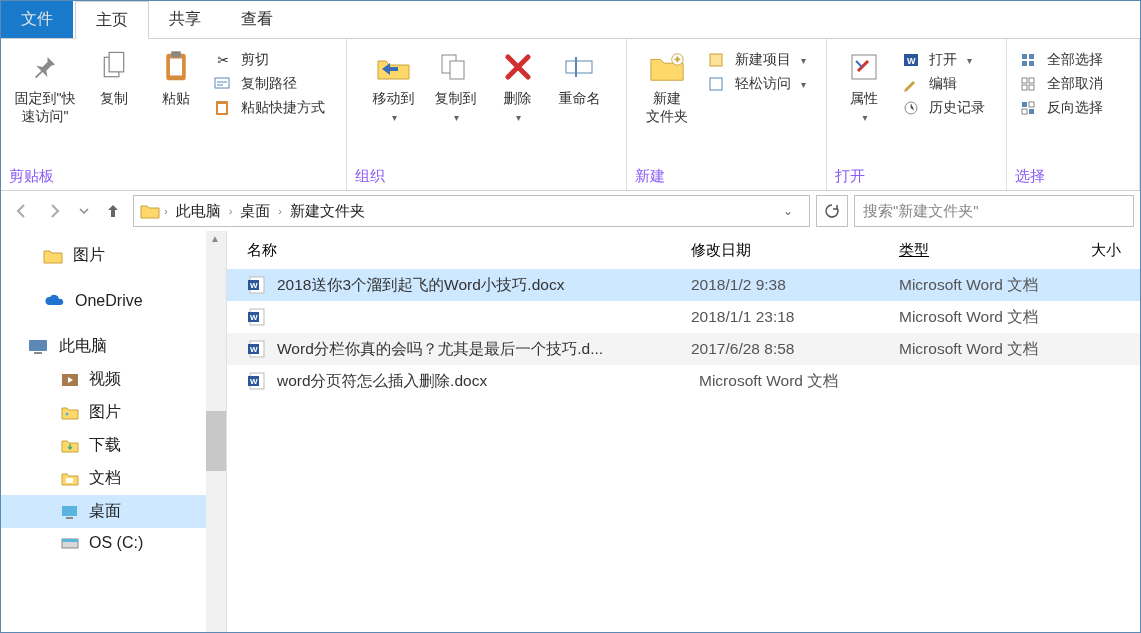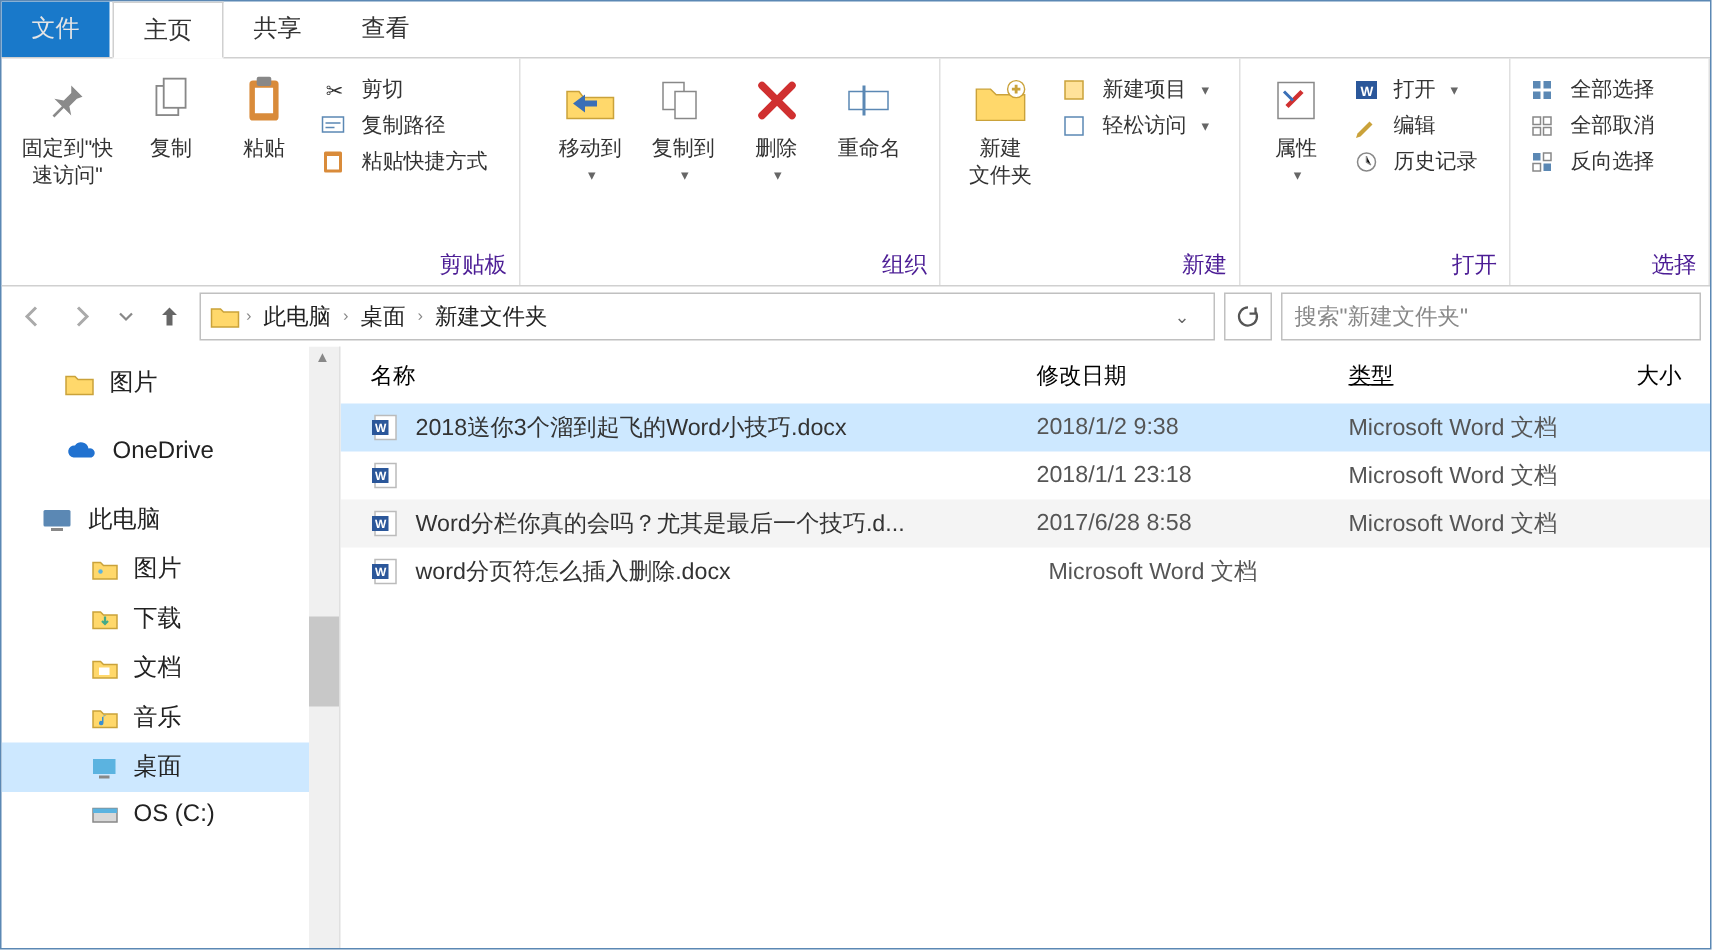--- a/index.html
+++ b/index.html
@@ -4,21 +4,21 @@
 <style>
 * { box-sizing: border-box; margin: 0; padding: 0; font-family: "Microsoft YaHei", "Segoe UI", sans-serif; }
 body { width: 1141px; height: 633px; border: 1px solid #5b88b4; background: #fff; overflow: hidden; font-size: 14px; color: #333; }
 .tabs { display: flex; height: 38px; border-bottom: 1px solid #d0d0d0; }
 .tab { padding: 8px 20px; font-size: 16px; cursor: default; }
 .tab.active-file { background: #1979ca; color: #e5e5e5; }
 .tab.active-home { border: 1px solid #d0d0d0; border-bottom: 1px solid #fff; margin-bottom: -1px; margin-left: 2px; background:#fff;}
 .ribbon { display: flex; height: 152px; border-bottom: 1px solid #d0d0d0; }
 .group { display: flex; flex-direction: column; border-right: 1px solid #e0e0e0; padding: 2px 8px; }
 .group-body { flex: 1; display: flex; align-items: flex-start; gap: 4px; padding-top: 4px;}
-.group-label { text-align: right; font-size: 15px; color: #4c1d95; padding: 4px 0 2px; margin-top: 32px; }
+.group-label { text-align: left; font-size: 15px; color: #8b5cf6; padding: 4px 0 2px; margin-top: 32px; }
 .rbtn-large { display: flex; flex-direction: column; align-items: center; justify-content: flex-start; width: 58px; text-align:center; padding: 4px 2px; font-size: 14px; line-height: 1.3; cursor: default; gap:4px;}
 .rbtn-large .ico { width: 36px; height: 36px; display:flex; align-items:center; justify-content:center;}
 .rbtn-small-list { display:flex; flex-direction:column; gap:2px; padding-top:4px;}
 .rbtn-small { display:flex; align-items:center; gap:8px; padding: 2px 4px; font-size:14px; white-space:nowrap; cursor:default;}
 .rbtn-small .ico-s { width:20px; height:18px; display:flex; align-items:center; justify-content:center;}
 .addr-row { display:flex; align-items:center; height: 40px; padding: 4px 6px; gap: 6px; }
 .nav-btn { width:28px; height:28px; color:#888; display:flex; align-items:center; justify-content:center; cursor:default;}
 .addr-box { flex:1; height:32px; border:1px solid #c0c0c0; display:flex; align-items:center; padding:0 6px; gap:2px;}
 .crumb { display:flex; align-items:center; gap:2px; font-size:15px; color:#222; padding:2px 4px;}
 .crumb-sep { color:#888; font-size:11px; padding:0 2px;}
@@ -350,45 +350,45 @@
     <div style="height:14px"></div>
     <div class="tree-item" style="padding-left:26px">
         <svg width="22" height="18" viewBox="0 0 22 18">
           <rect x="2" y="2" width="18" height="11" fill="#5b88b4" rx="1"></rect>
           <rect x="7" y="14" width="8" height="2" fill="#888"></rect>
         </svg>
         <span>此电脑</span>
       </div>
     <div class="tree-item l2">
         <svg width="18" height="16">
+          <rect x="1" y="2" width="16" height="12" fill="#a77b4d"></rect>
+          <path d="M7 5v6l5-3z" fill="#fff"></path>
+        </svg>
+        <span>视频</span>
+      </div>
+    <div class="tree-item l2">
+        <svg width="18" height="16">
           <path d="M1 3h5l2 2h9v9H1z" fill="#ffd86b" stroke="#caa23a"></path>
           <circle cx="6" cy="9" r="1.5" fill="#5bb3e0"></circle>
         </svg>
         <span>图片</span>
       </div>
     <div class="tree-item l2">
         <svg width="18" height="16">
           <path d="M1 3h5l2 2h9v9H1z" fill="#ffd86b" stroke="#caa23a"></path>
           <path d="M9 6v4m-2-1l2 2 2-2" stroke="#4a8" stroke-width="1.5" fill="none"></path>
         </svg>
         <span>下载</span>
       </div>
     <div class="tree-item l2">
         <svg width="18" height="16">
           <path d="M1 3h5l2 2h9v9H1z" fill="#ffd86b" stroke="#caa23a"></path>
           <rect x="5" y="7" width="7" height="5" fill="#fff"></rect>
         </svg>
         <span>文档</span>
-      </div>
-    <div class="tree-item l2">
-        <svg width="18" height="16">
-          <path d="M1 3h5l2 2h9v9H1z" fill="#ffd86b" stroke="#caa23a"></path>
-          <path d="M8 6v5a1.5 1.5 0 1 1-1-1.4V7l3-1" fill="#3a8fd0"></path>
-        </svg>
-        <span>音乐</span>
       </div>
     <div class="tree-item l2 selected">
         <svg width="18" height="16">
           <rect x="1" y="2" width="15" height="10" fill="#5bb3e0"></rect>
           <rect x="5" y="13" width="7" height="2" fill="#888"></rect>
         </svg>
         <span>桌面</span>
       </div>
     <div class="tree-item l2">
         <svg width="18" height="16">

